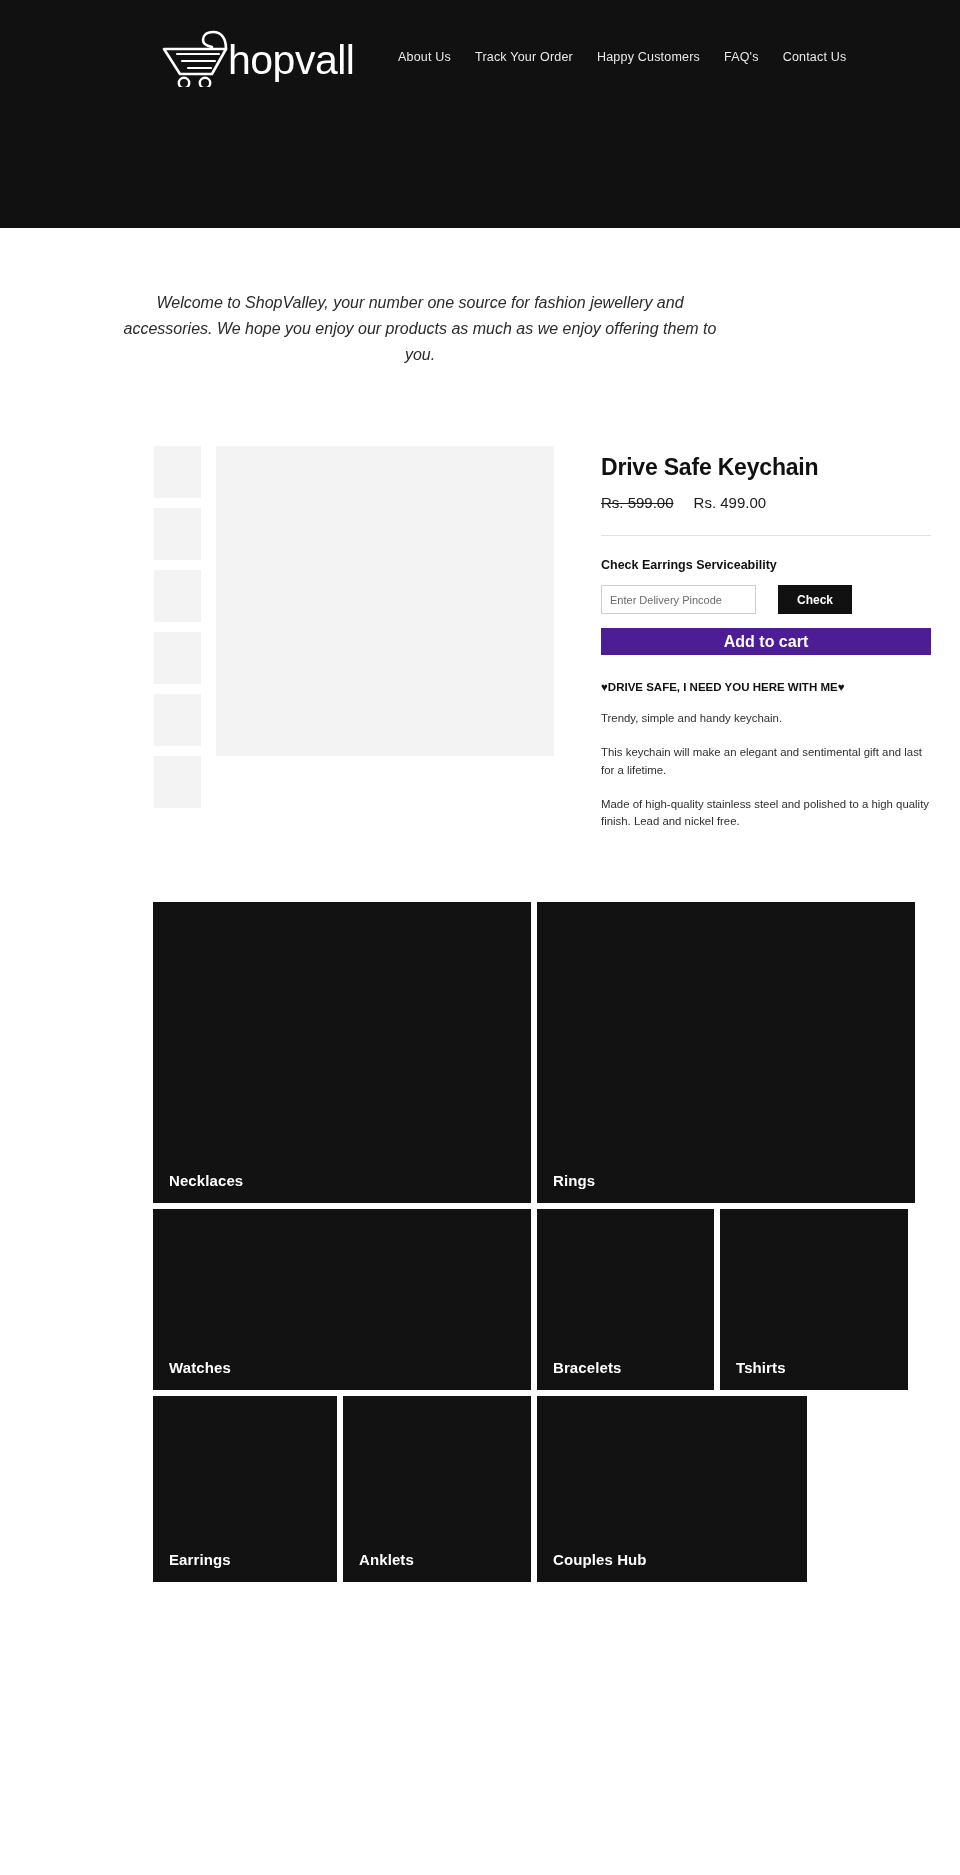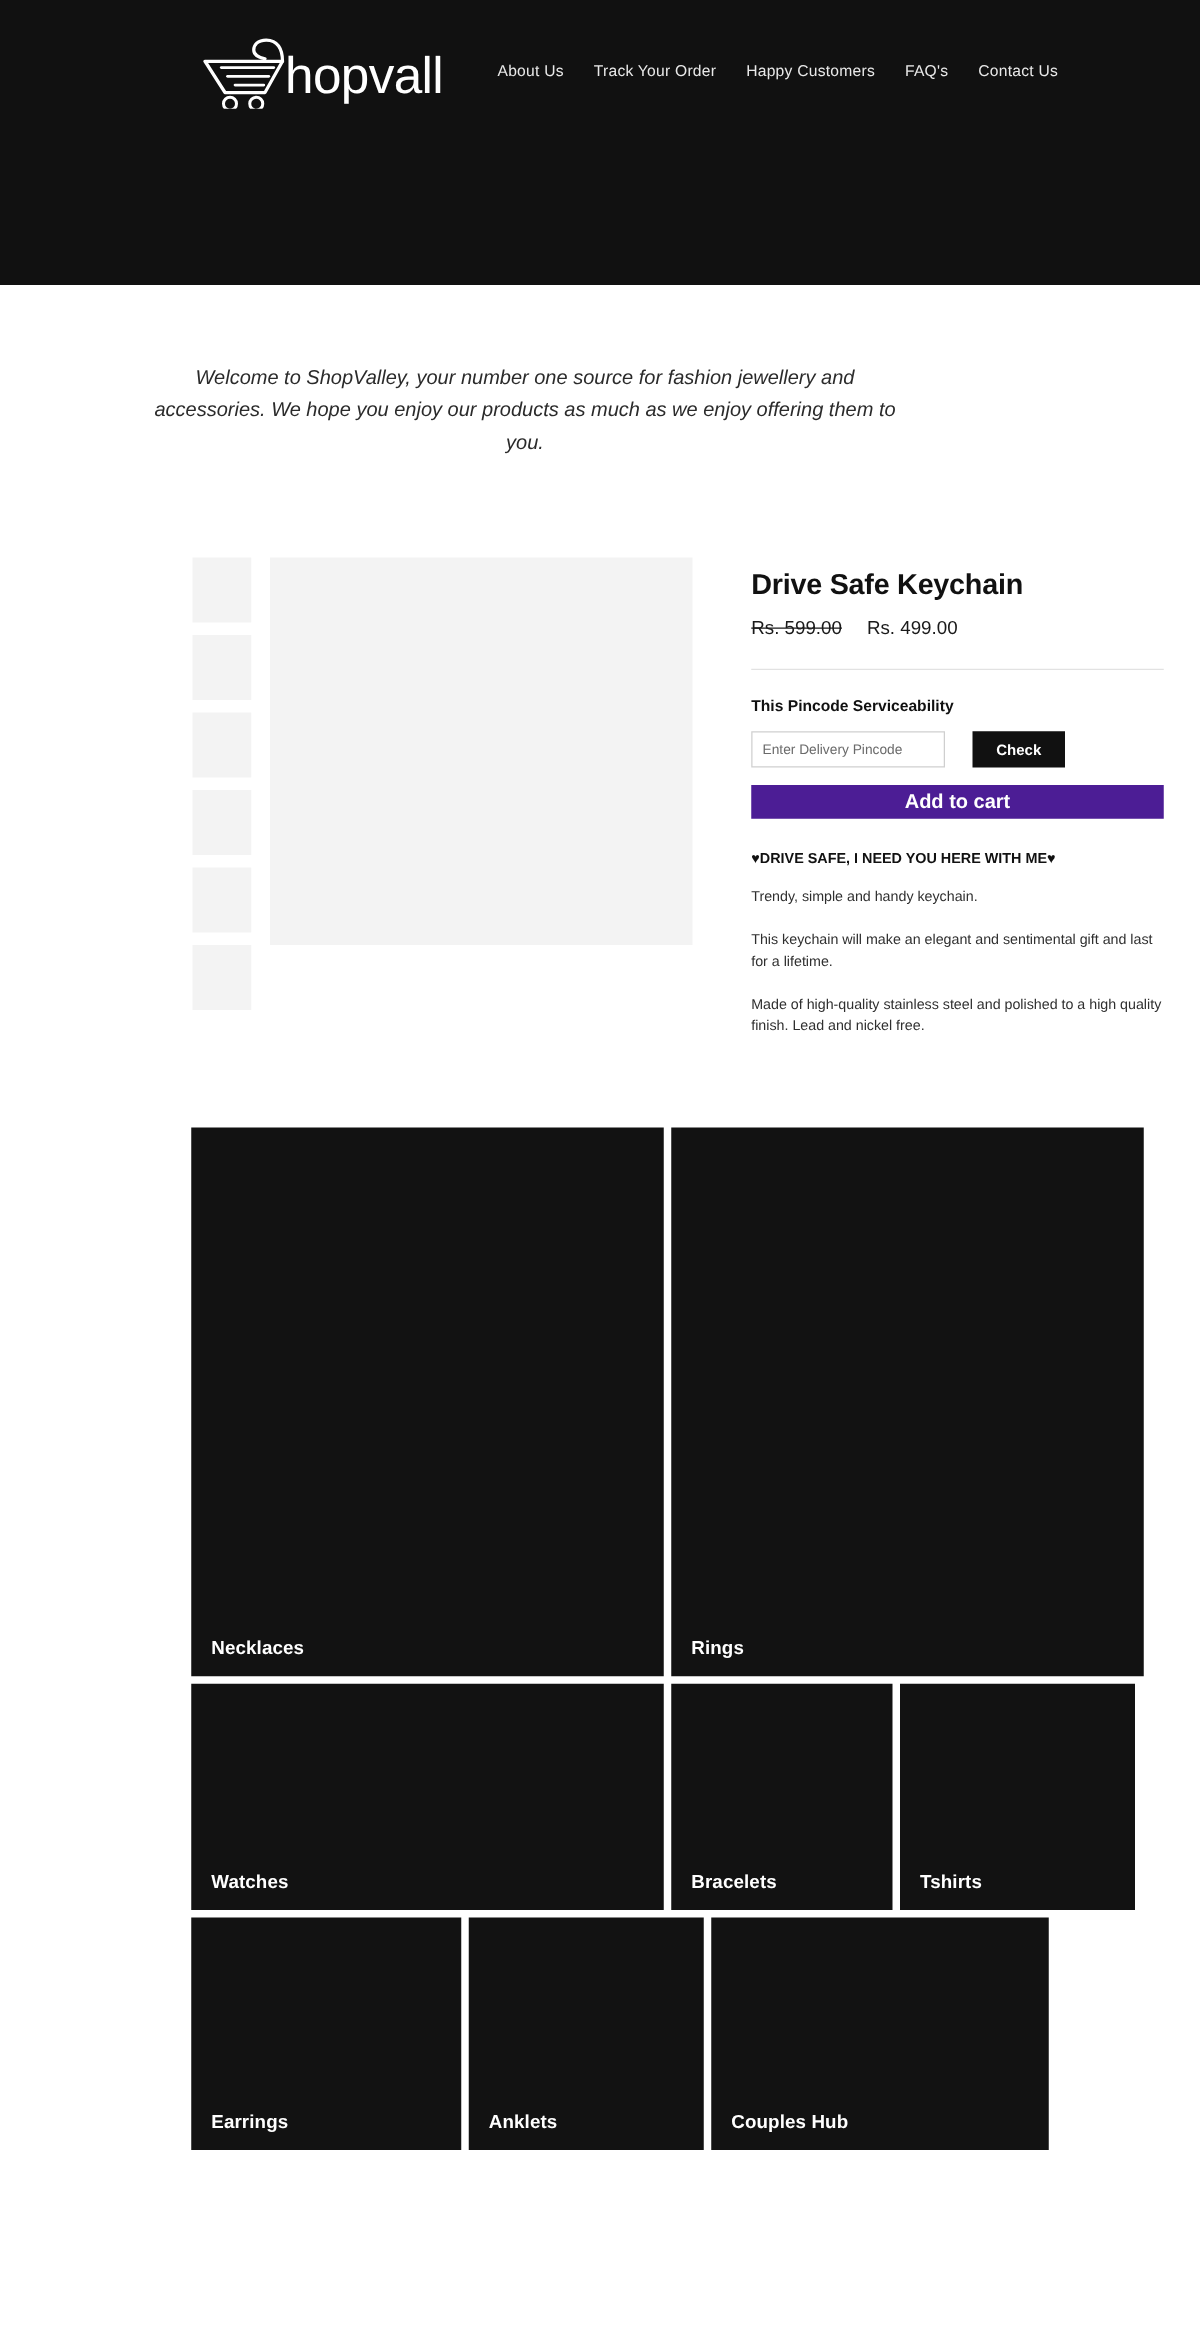--- a/index.html
+++ b/index.html
@@ -204,29 +204,29 @@
   .cat-label {
     position: absolute;
     left: 16px;
     bottom: 14px;
     color: #ffffff;
     font-size: 15px;
     font-weight: 700;
     letter-spacing: .1px;
     white-space: nowrap;
   }
-  .r1 { height: 439px; }
+  .r1 { height: 301px; }
   .r1 .t0 { width: 378px; }
   .r1 .t1 { width: 378px; }
   .r2 { height: 181px; }
   .r2 .t0 { width: 378px; padding-left: 12px; }
   .r2 .t1 { width: 177px; }
   .r2 .t2 { width: 188px; }
   .r3 { height: 186px; }
-  .r3 .t0 { width: 216px; }
+  .r3 .t0 { width: 184px; }
   .r3 .t1 { width: 188px; }
   .r3 .t2 { width: 270px; }
 </style>
 </head>
 <body>
 
 <div class="page">
 
   <header class="site-header">
     <div class="header-inner">
@@ -281,21 +281,21 @@
     <div class="product-info">
       <h1 class="product-title">Drive Safe Keychain</h1>
 
       <div class="price-row">
         <span class="price-old">Rs. 599.00</span>
         <span class="price-new">Rs. 499.00</span>
       </div>
 
       <div class="divider"></div>
 
-      <div class="pincode-title">This Pincode Serviceability</div>
+      <div class="pincode-title">Check Earrings Serviceability</div>
 
       <div class="pincode-row">
         <input class="pincode-input" type="text" placeholder="Enter Delivery Pincode" style="">
         <button class="check-btn">Check</button>
       </div>
 
       <button class="add-cart-btn">Add to cart</button>
 
       <div class="desc-head">♥DRIVE SAFE, I NEED YOU HERE WITH ME♥</div>
       <p class="desc-p">Trendy, simple and handy keychain.</p>

